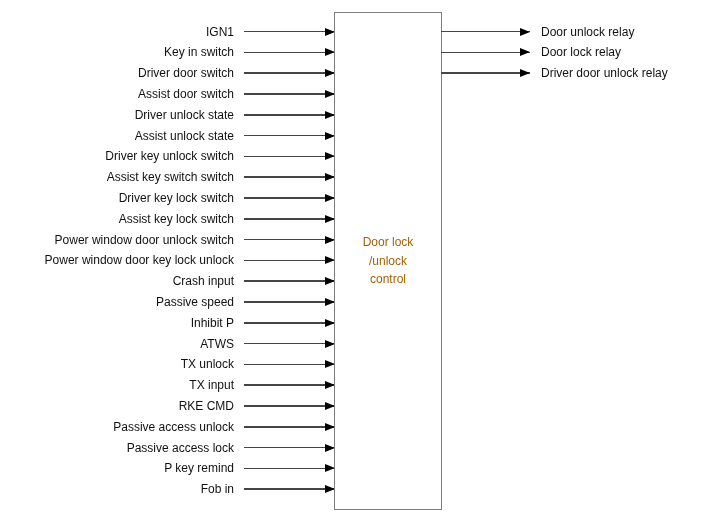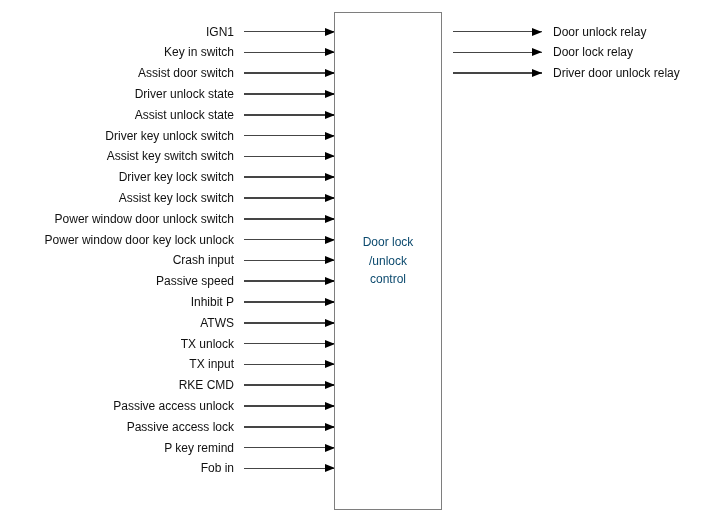--- a/index.html
+++ b/index.html
@@ -58,48 +58,51 @@
     border: 1.5px solid #7e7e7e;
     background: #ffffff;
     display: flex;
     align-items: center;
     justify-content: center;
   }
   .block-label {
     text-align: center;
     white-space: pre-line;
     line-height: 18.5px;
-    color: #0c4a6e;
+    color: #a16207;
   }
   
   .outputs {
     position: absolute;
     left: 441px;
     top: 21.3px;
-    padding-left: 12px;
   }
   .out-row {
     display: flex;
     align-items: center;
     height: 20.8px;
   }
   .out-row .sig-label { margin-left: 11px; }
 </style>
 </head>
 <body>
 
 <div class="canvas">
 
   <div class="inputs">
       <div class="in-row">
         <span class="sig-label">IGN1</span>
         <div class="wire wire-in"></div>
       </div>
       <div class="in-row">
         <span class="sig-label">Key in switch</span>
+        <div class="wire wire-in"></div>
+      </div>
+      <div class="in-row">
+        <span class="sig-label">Driver door switch</span>
         <div class="wire wire-in"></div>
       </div>
       <div class="in-row">
         <span class="sig-label">Assist door switch</span>
         <div class="wire wire-in"></div>
       </div>
       <div class="in-row">
         <span class="sig-label">Driver unlock state</span>
         <div class="wire wire-in"></div>
       </div>

